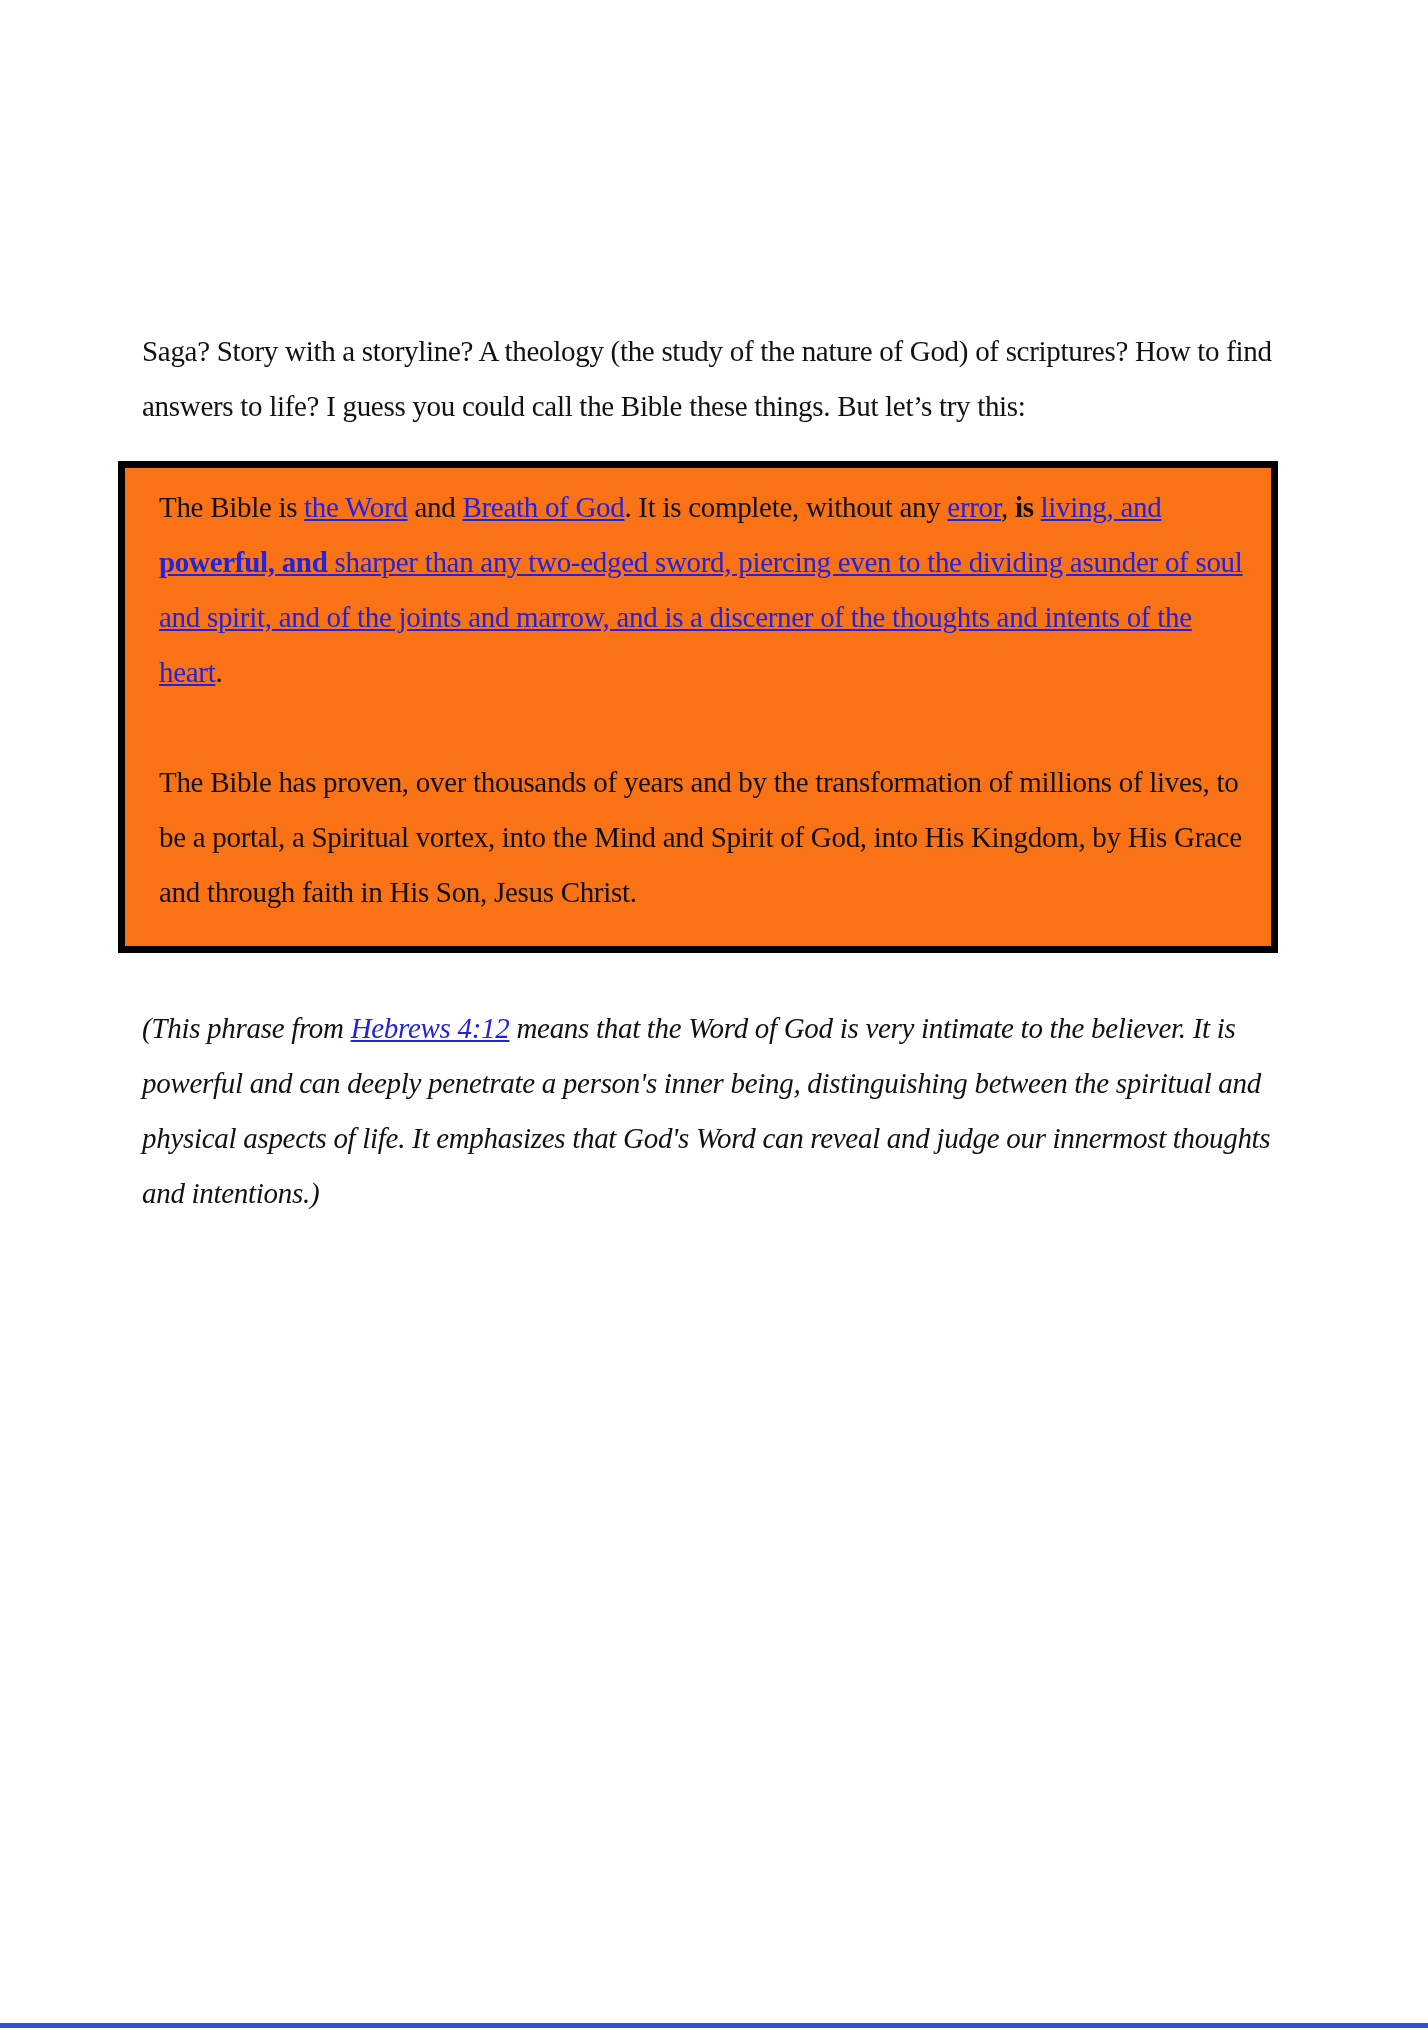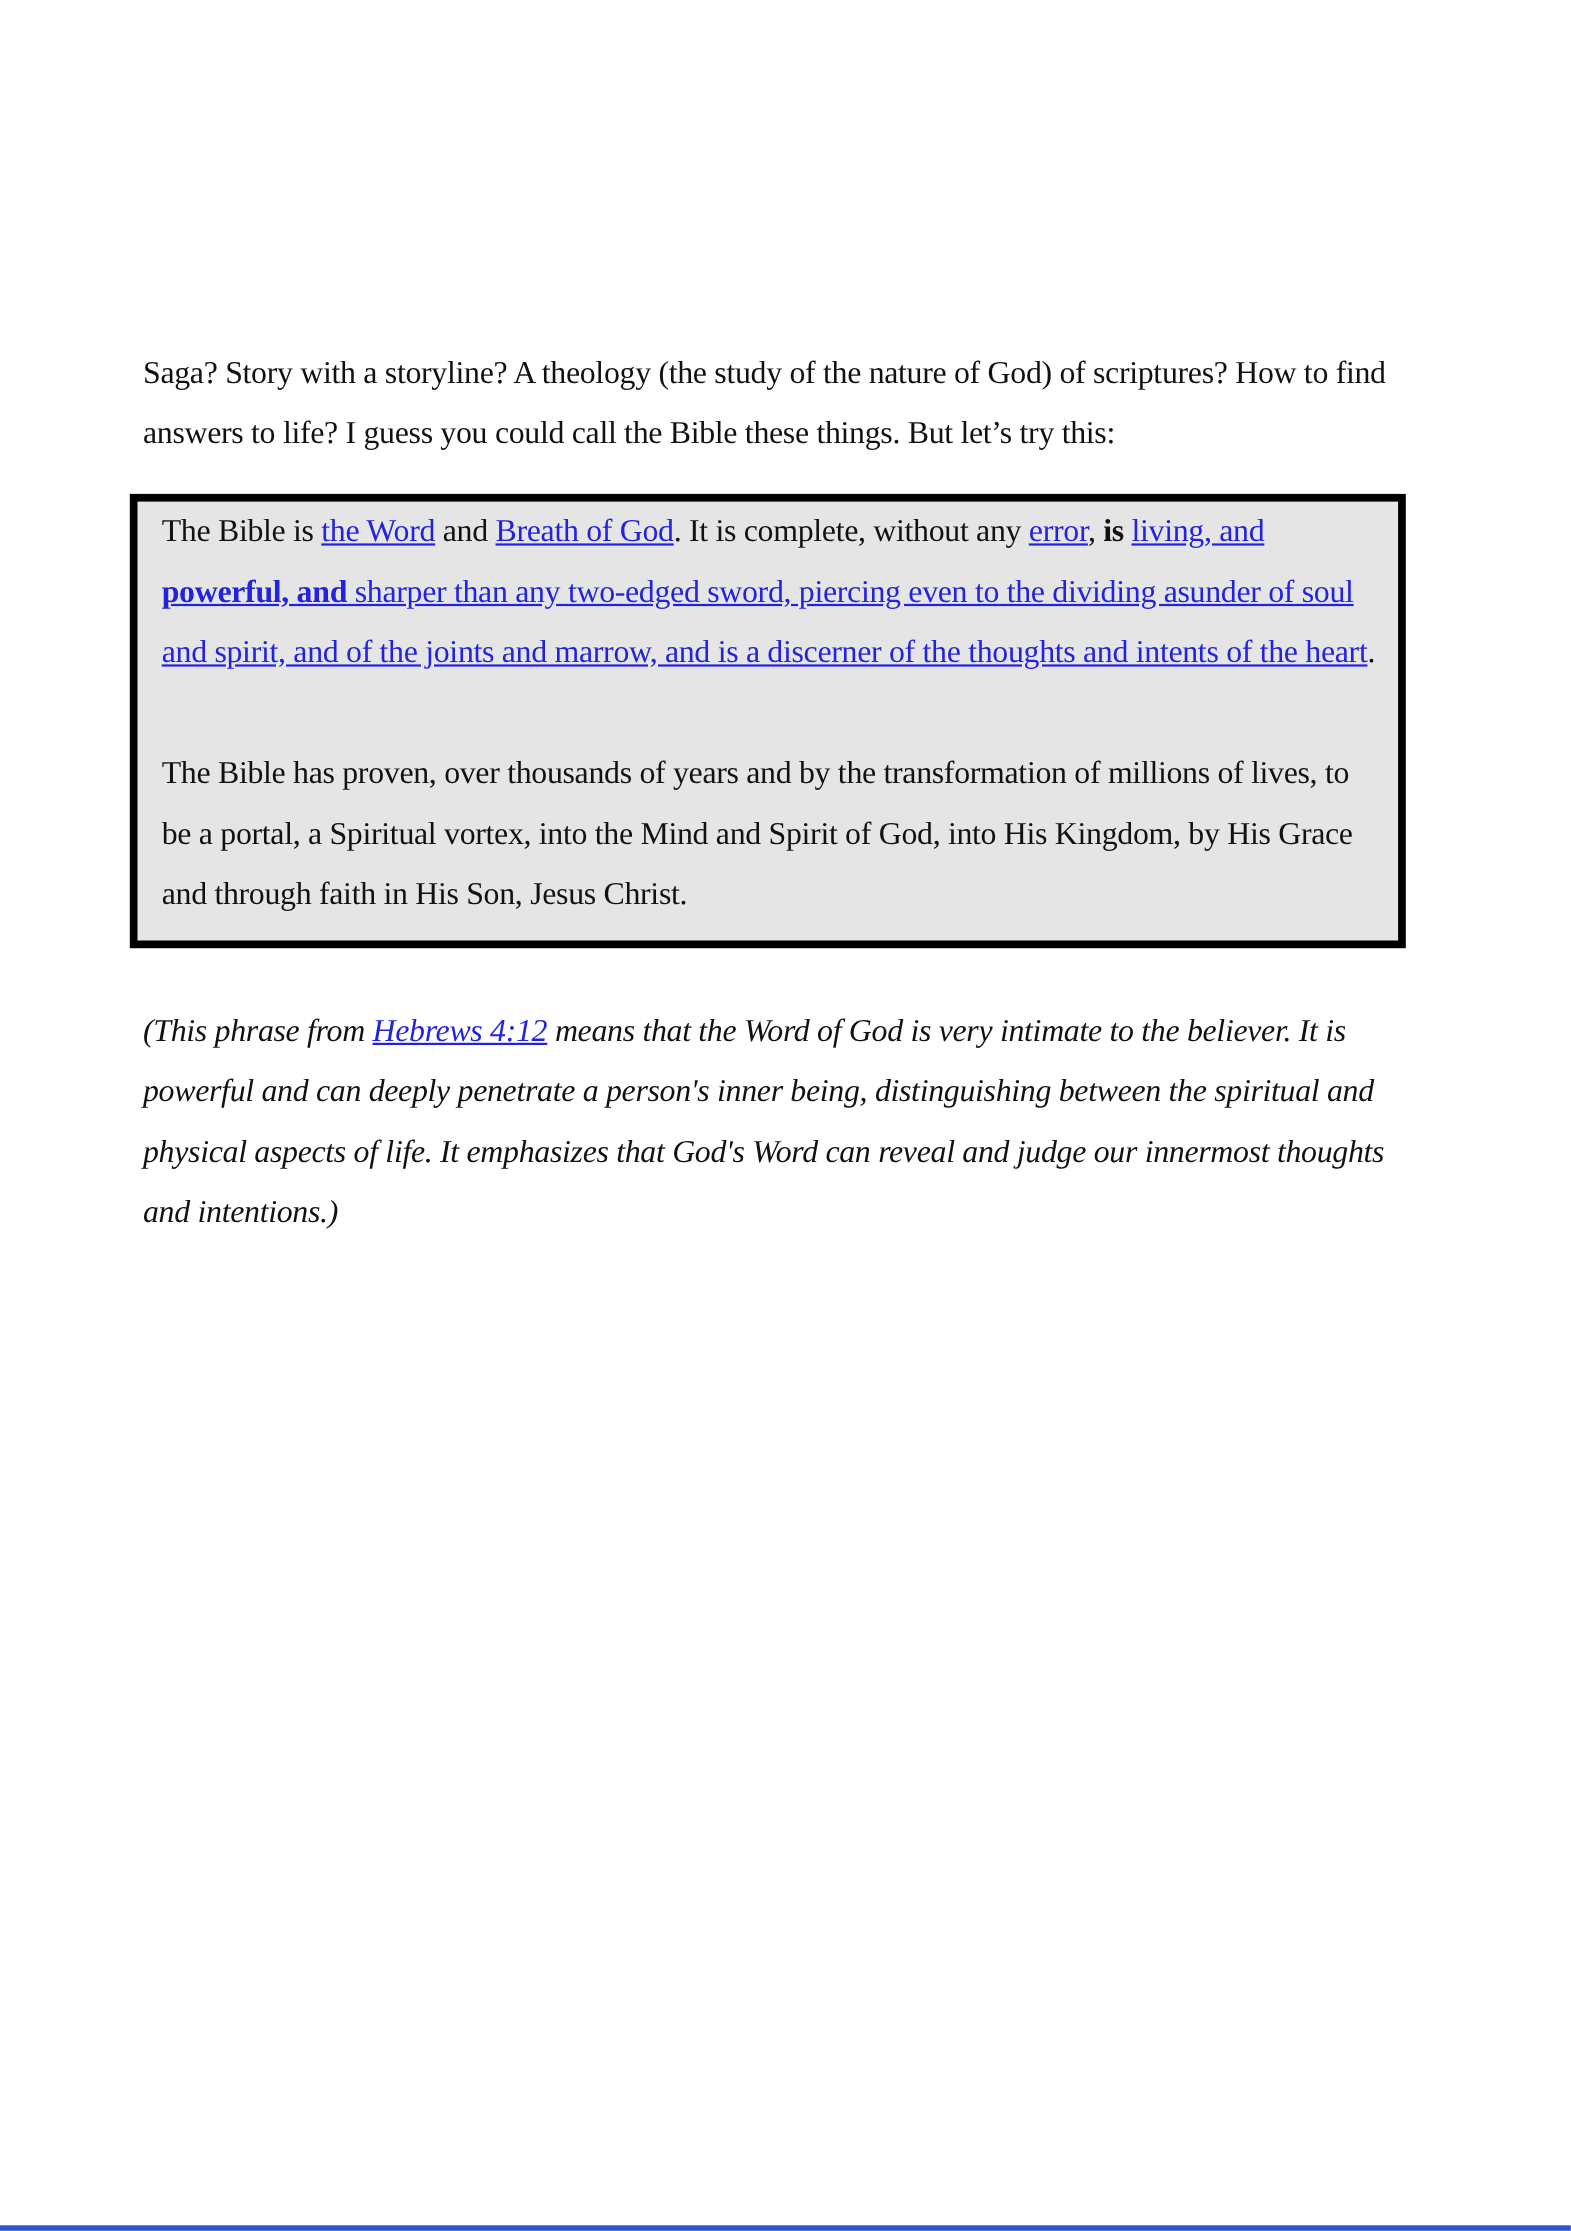--- a/index.html
+++ b/index.html
@@ -15,28 +15,28 @@
   .content {
     position: absolute;
     left: 130px;
     top: 312px;
     width: 1170px;
     font-size: 29px;
     line-height: 55px;
     letter-spacing: -0.3px;
     text-align: left;
   }
-  p { margin: 0; }
+  p { margin: 12px; }
   .quote-box {
     box-sizing: border-box;
     width: 1160px;
     margin: 27px 0 0 -12px;
     border: 7px solid #000000;
     padding: 0 16px 14px 22px;
-    background: #e5e5e5;
+    background: #f97316;
   }
   .quote-box .para-first { margin-bottom: 55px; }
   .after-box { margin-top: 48px; font-style: italic; }
   .blank-before { margin-top: 55px; }
   a.doc-link {
     color: #2222e1;
     text-decoration: underline;
     text-decoration-color: #2222e1;
     cursor: pointer;
   }

